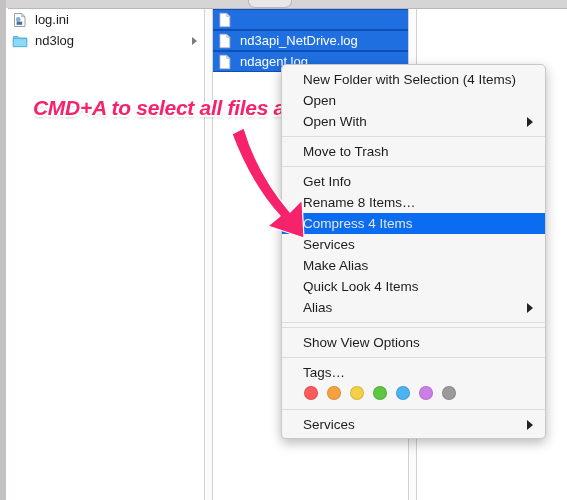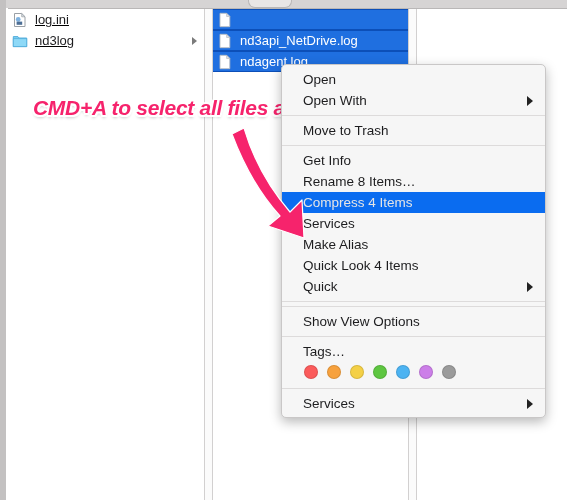--- a/index.html
+++ b/index.html
@@ -59,21 +59,21 @@
     border-radius: 0 0 7px 7px;
   }
 
   .column {
     position: absolute;
     top: 9px;
     bottom: 0;
     background: #ffffff;
     overflow: hidden;
   }
-  .col-1 { left: 8px;  width: 196px; text-decoration: underline; }
+  .col-1 { left: 8px;  width: 196px; }
   .col-2 { left: 213px; width: 195px; }
   .col-3 { left: 417px; width: 150px; }
 
   .col-divider {
     position: absolute;
     top: 9px;
     bottom: 0;
     width: 1px;
     background: #d2d0d0;
   }
@@ -287,20 +287,23 @@
       </div>
     </div>
 
     <div class="column col-3"></div>
   </div>
 
   <div class="annot-text">CMD+A to select all files and compress</div>
 
   <div class="ctx-menu">
     <div class="ctx-item">
+      <span>New Folder with Selection (4 Items)</span>
+    </div>
+    <div class="ctx-item">
       <span>Open</span>
     </div>
     <div class="ctx-item">
       <span>Open With</span>
       <span class="submenu-arrow"></span>
     </div>
     <div class="ctx-sep"></div>
     <div class="ctx-item">
       <span>Move to Trash</span>
     </div>
@@ -317,21 +320,21 @@
     <div class="ctx-item">
       <span>Services</span>
     </div>
     <div class="ctx-item">
       <span>Make Alias</span>
     </div>
     <div class="ctx-item">
       <span>Quick Look 4 Items</span>
     </div>
     <div class="ctx-item">
-      <span>Quick</span>
+      <span>Alias</span>
       <span class="submenu-arrow"></span>
     </div>
     <div class="ctx-sep"></div>
     <div class="ctx-sep"></div>
     <div class="ctx-item">
       <span>Show View Options</span>
     </div>
     <div class="ctx-sep"></div>
     <div class="ctx-item">
       <span>Tags…</span>

